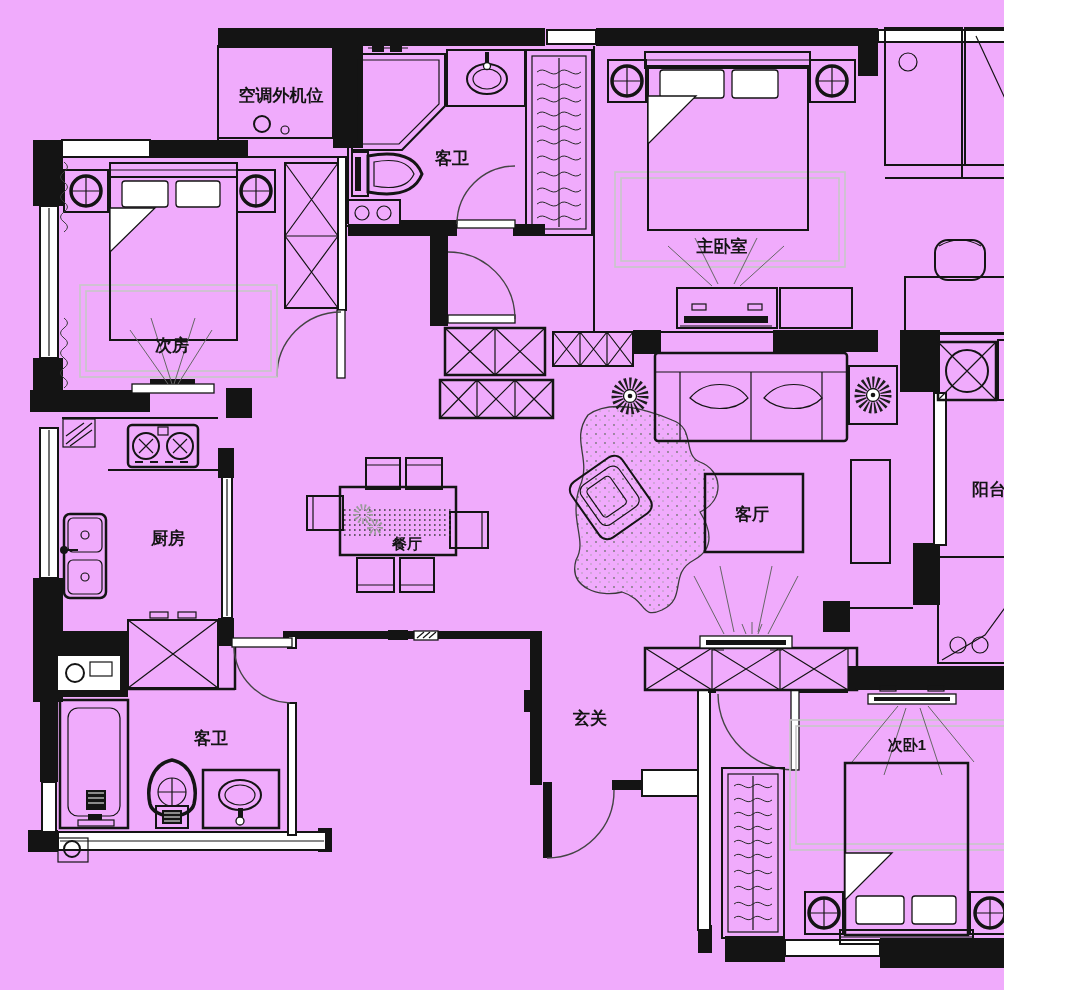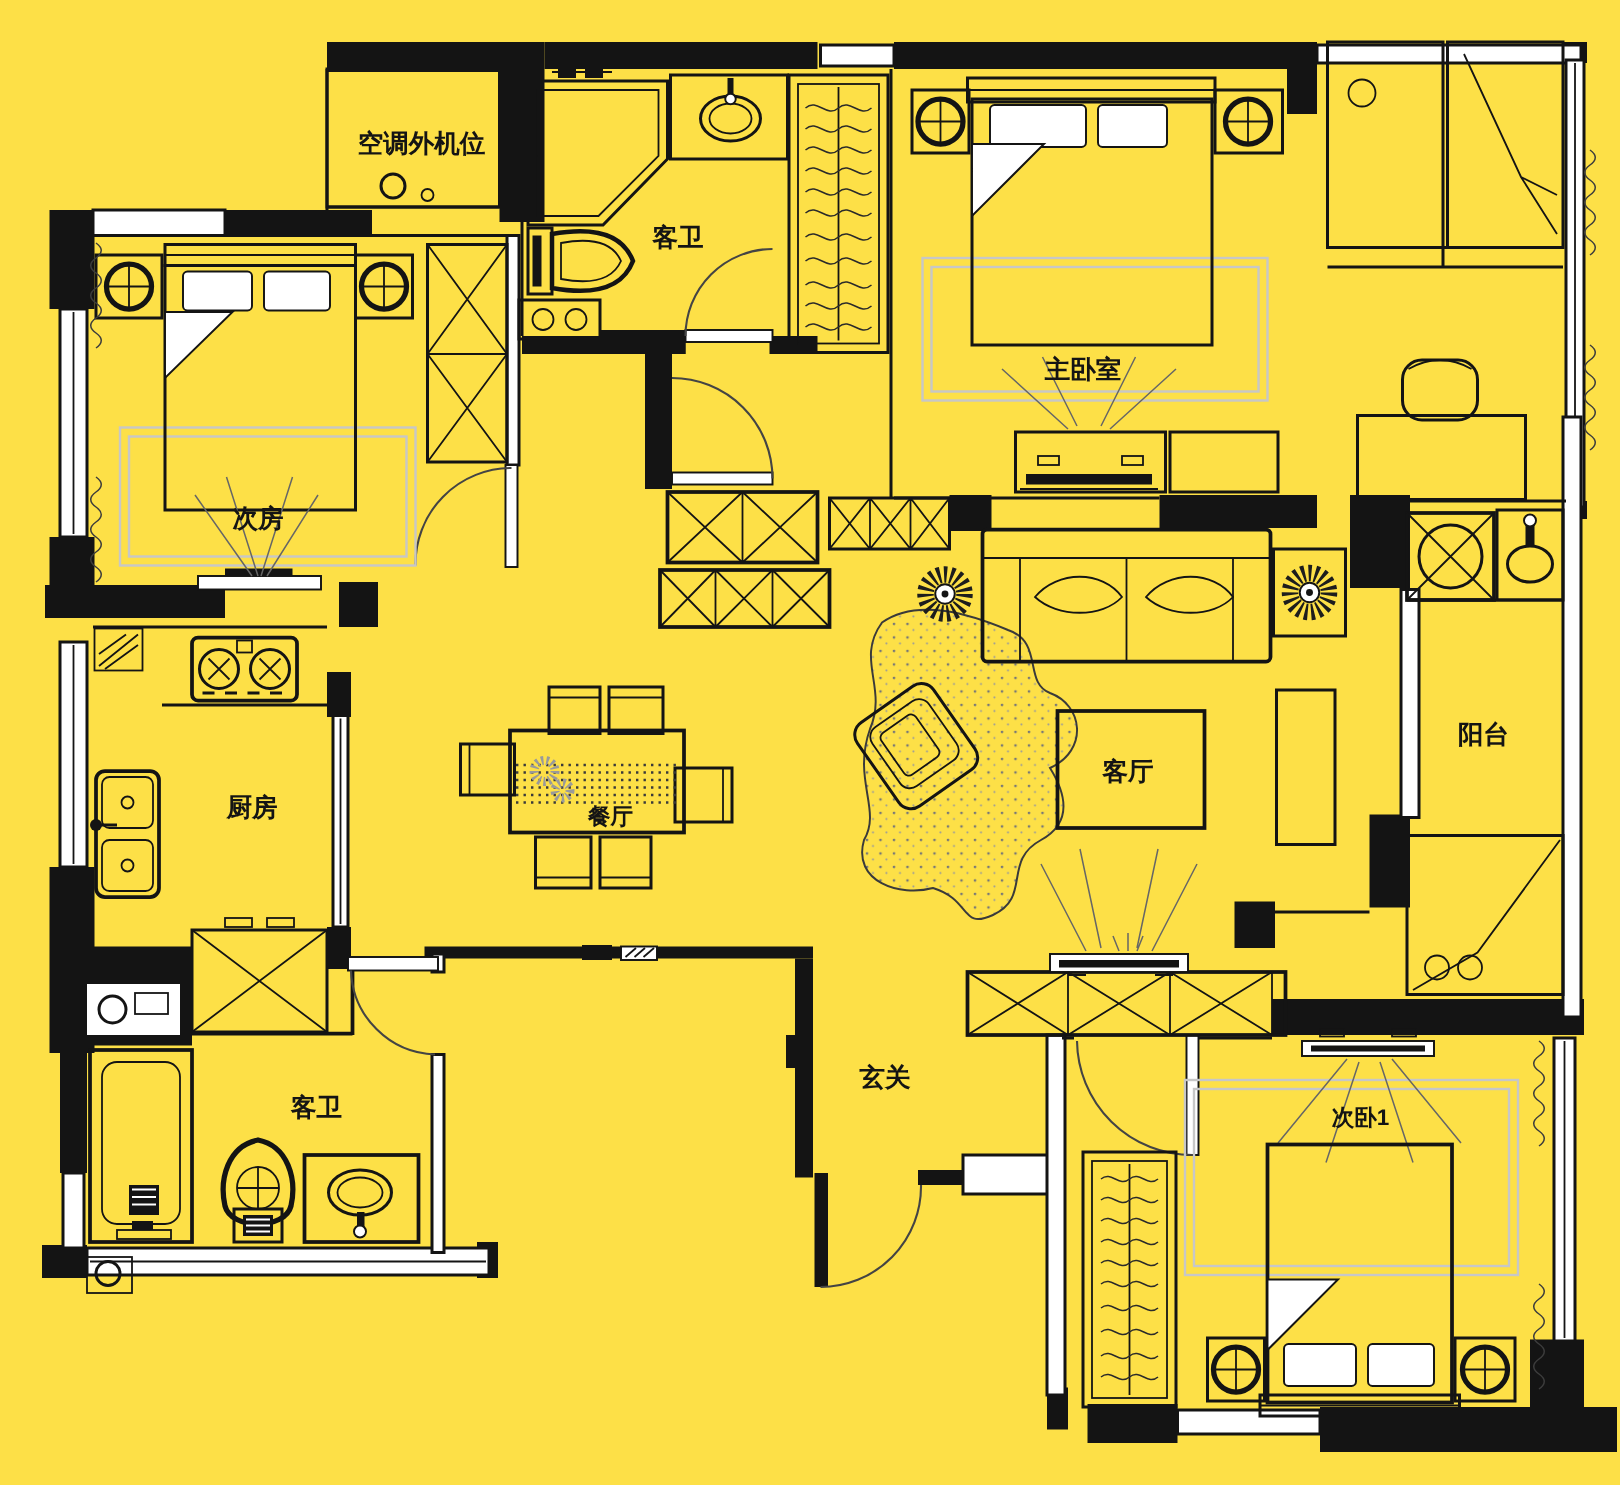--- a/index.html
+++ b/index.html
@@ -1,16 +1,16 @@
 <!DOCTYPE html>
 <html><head>
 <meta charset="utf-8">
 <style>
   html,body{margin:0;padding:0;background:#ffffff;}
-  .page{width:1080px;height:990px;position:relative;background:#fde047;overflow:hidden;}
+  .page{width:1004px;height:990px;position:relative;background:#f0abfc;overflow:hidden;}
   svg{display:block}
   .b{fill:#141414}
   .o{fill:#fff;stroke:#141414;stroke-width:2}
   .o1{fill:#fff;stroke:#141414;stroke-width:1.3}
   .t{fill:none;stroke:#141414;stroke-width:2}
   .t1{fill:none;stroke:#141414;stroke-width:1.2}
   .t25{fill:none;stroke:#141414;stroke-width:2.5}
   .t3{fill:none;stroke:#141414;stroke-width:3}
   .bold{fill:none;stroke:#141414;stroke-width:3.5}
   .fan{stroke:#666;stroke-width:1;fill:none}

